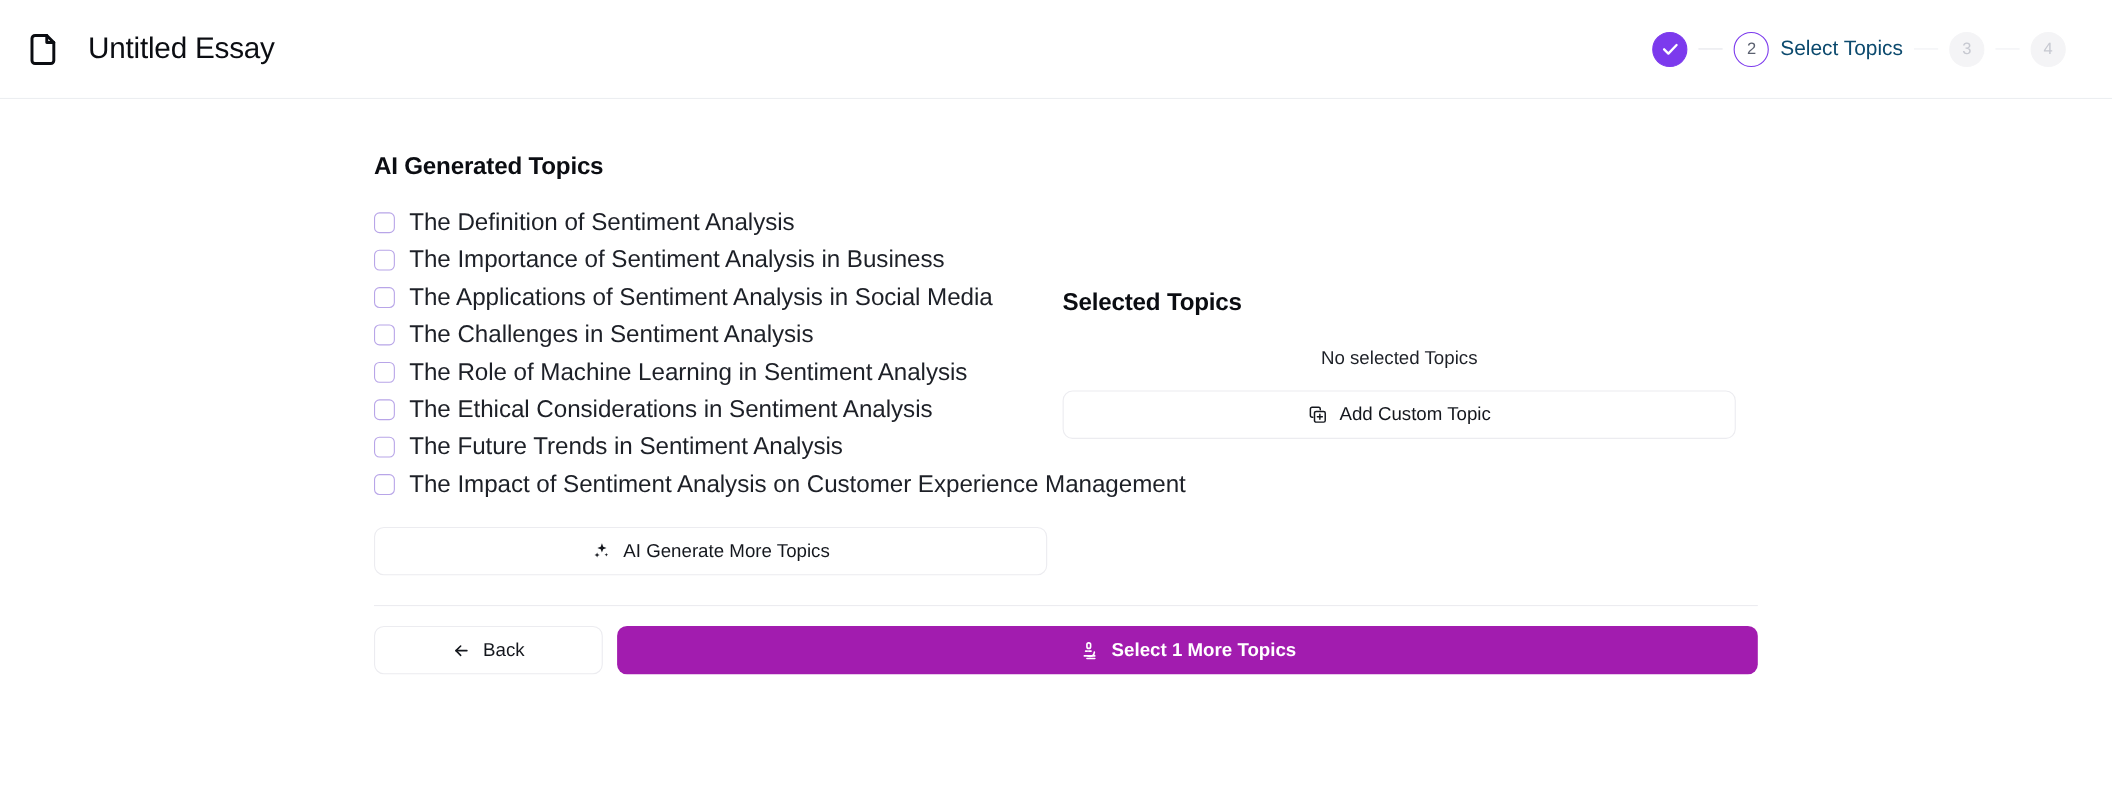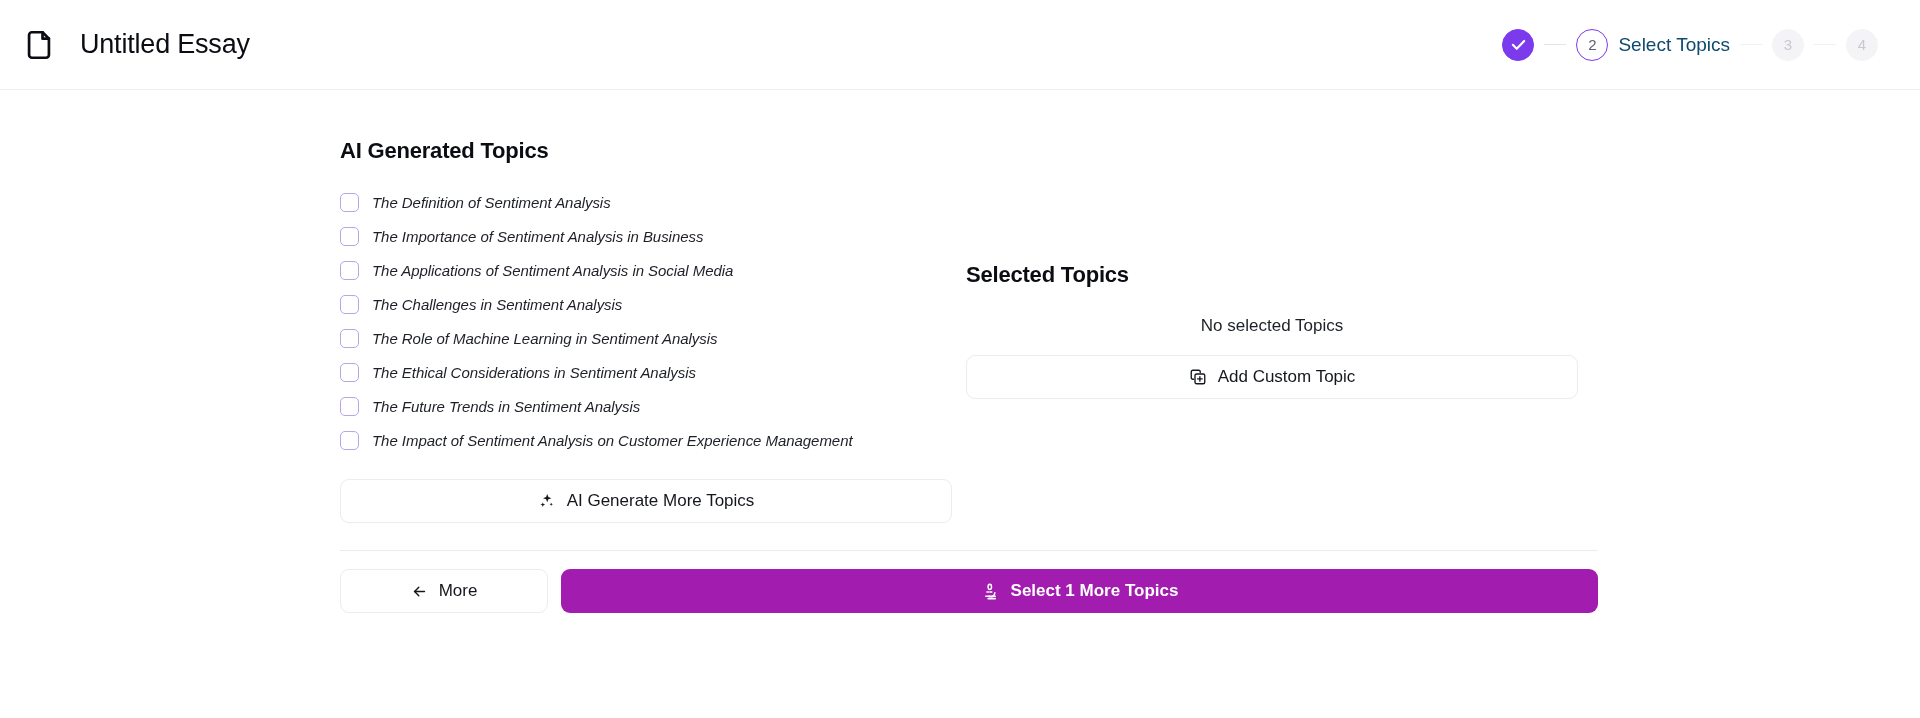--- a/index.html
+++ b/index.html
@@ -139,25 +139,24 @@
   }
   .cbox {
     width: 19px;
     height: 19px;
     border: 1.6px solid #b8a5e8;
     border-radius: 5px;
     background: #ffffff;
     flex: none;
   }
   .topic-label {
-    font-size: 15px;
+    font-size: 22px;
     color: #1d2027;
     white-space: nowrap;
     letter-spacing: -0.05px;
-    font-style: italic;
   }
 
   
   .btn-outline {
     width: 100%;
     height: 44px;
     border: 1px solid #ececf0;
     border-radius: 9px;
     background: #ffffff;
     display: flex;
@@ -373,21 +372,21 @@
 <div class="footer-rule"></div>
 
 <div class="actions">
   <button class="btn-back">
     <span>
       <svg viewBox="0 0 24 24" fill="none" stroke="currentColor" stroke-width="2" stroke-linecap="round" stroke-linejoin="round">
         <path d="M19 12H5"></path>
           <path d="M11 18l-6-6 6-6"></path>
       </svg>
     </span>
-    <span>More</span>
+    <span>Back</span>
   </button>
 
   <button class="btn-primary">
     <span>
       <svg viewBox="0 0 24 24" fill="none" stroke="currentColor" stroke-width="1.9" stroke-linecap="round" stroke-linejoin="round">
         <path d="M6 18h12"></path>
         <path d="M9 21h9"></path>
         <path d="M10 18a5 5 0 0 0 7.5-4.3"></path>
         <rect x="9" y="3" width="4.2" height="6.4" rx="2"></rect>
         <path d="M11.1 12.6h2.6"></path>

